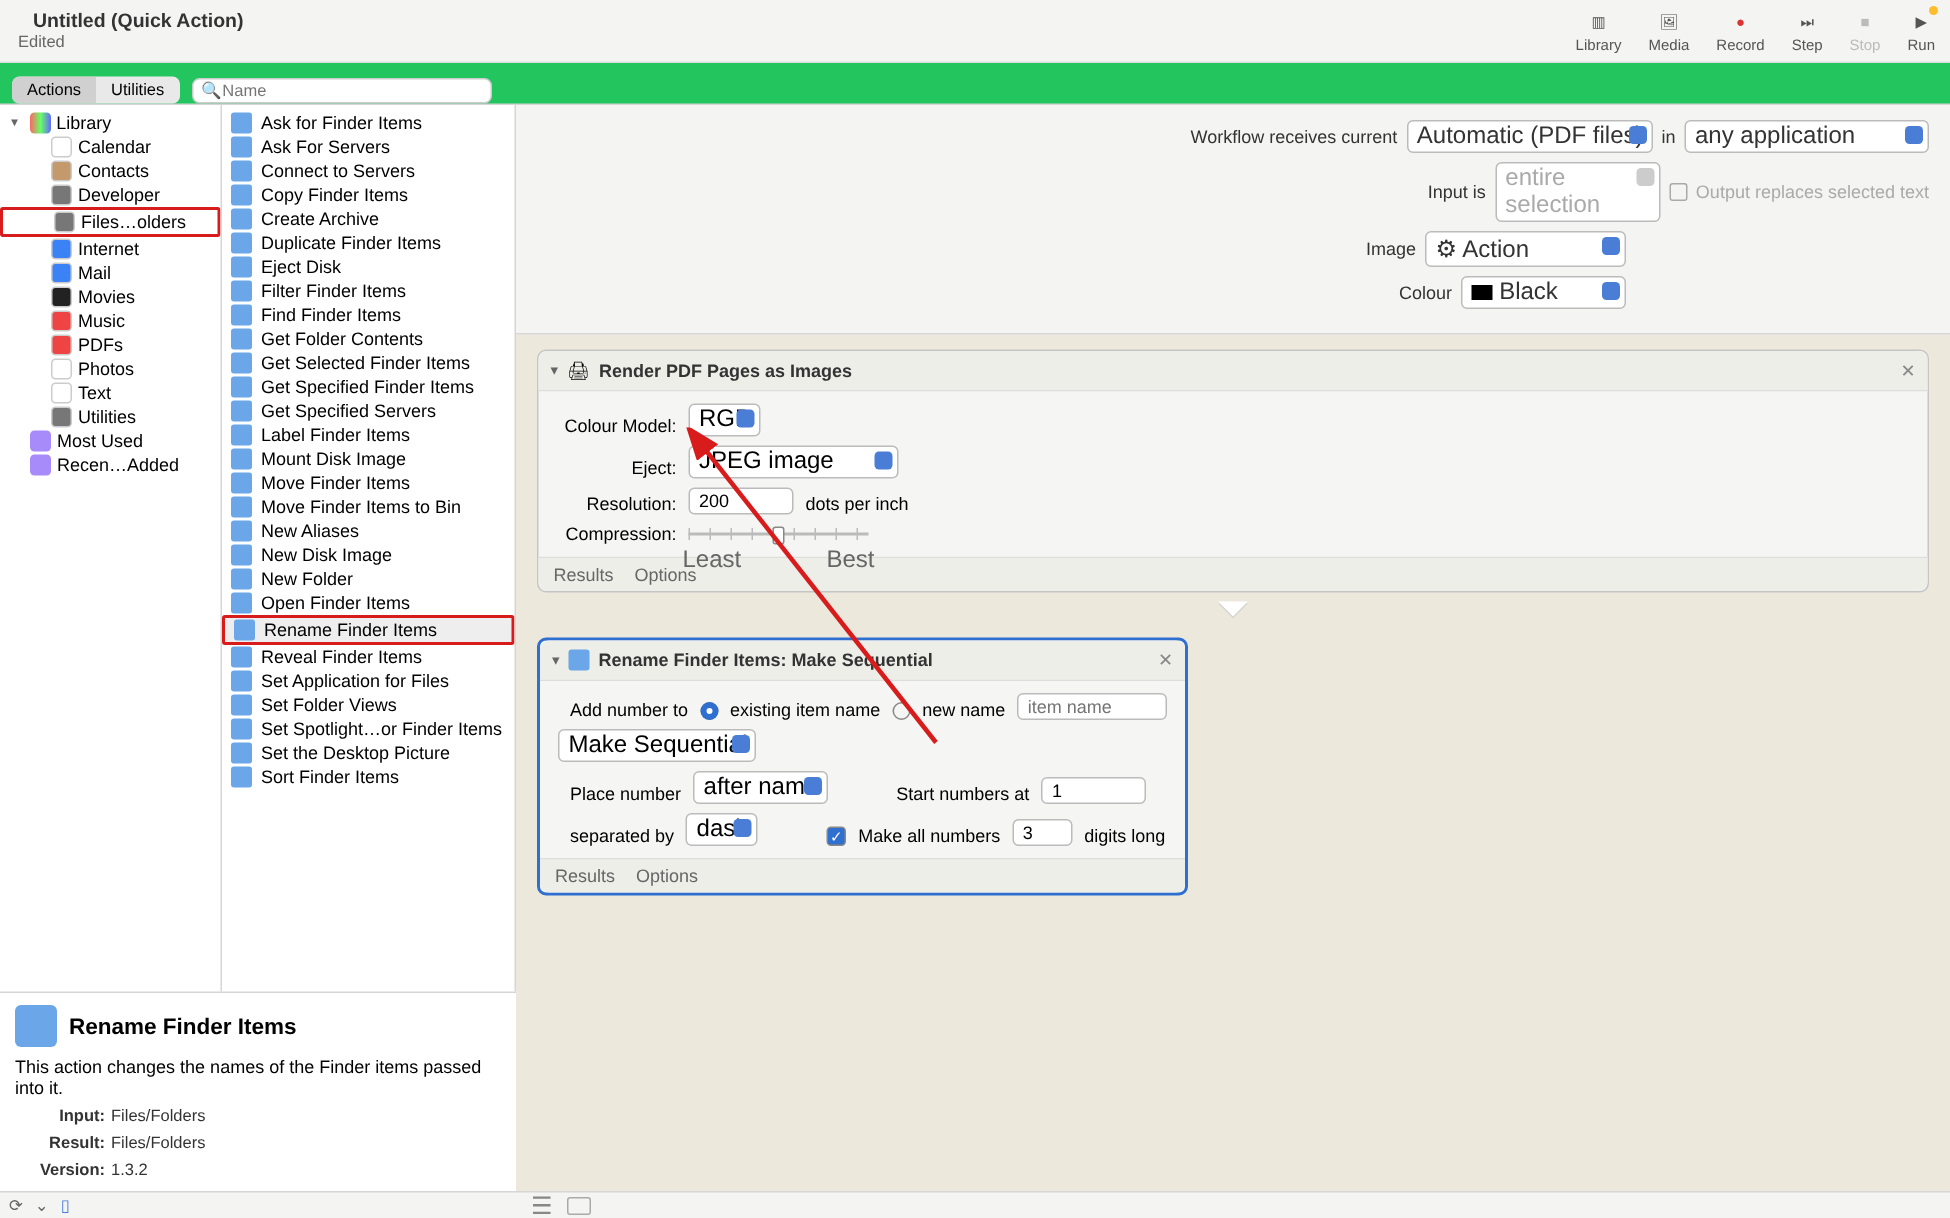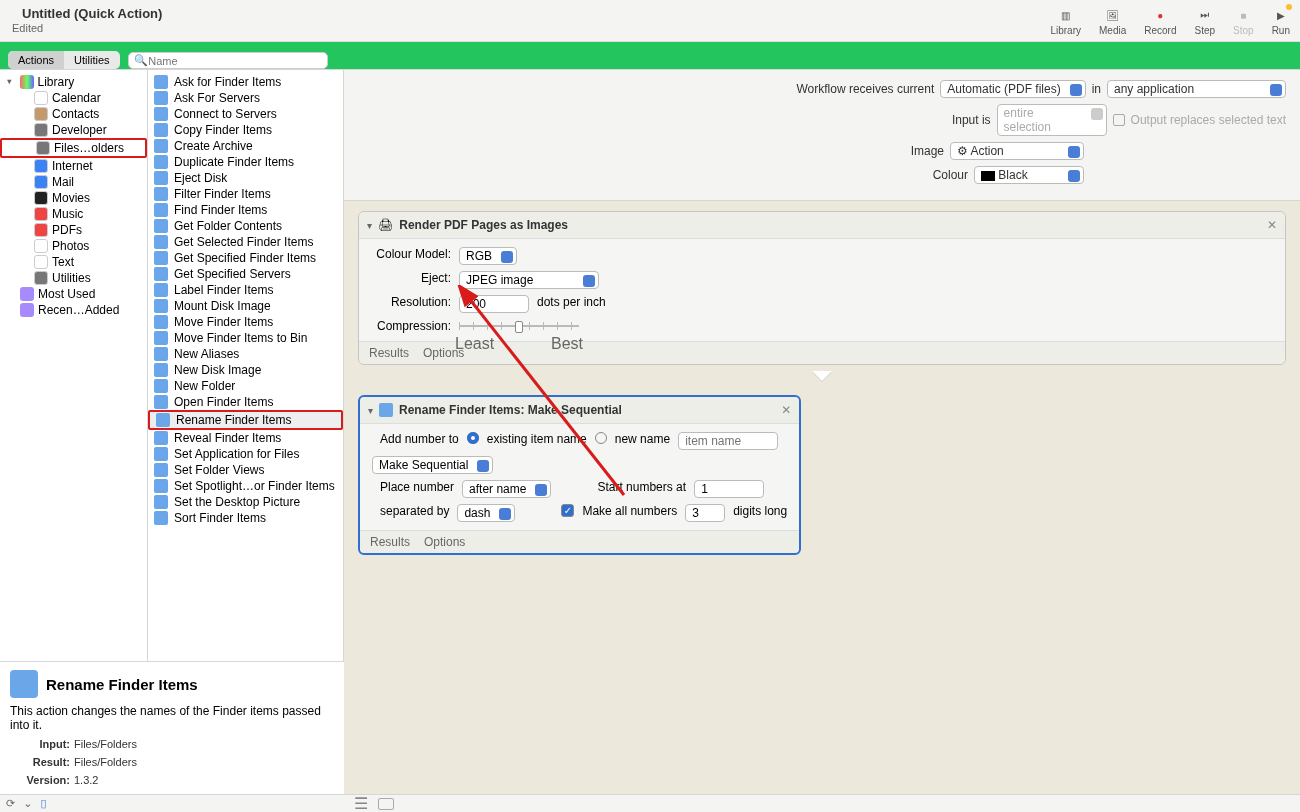--- a/index.html
+++ b/index.html
@@ -28,34 +28,34 @@
 .left .sub { padding-left: 34px; }
 .left .hl { border: 2px solid #d81b1b; border-radius: 2px; }
 .mid { width: 196px; background: #fff; border-right: 1px solid #d6d6d6; font-size: 12px; padding-top: 4px; overflow: hidden; }
 .mid .item { display: flex; align-items: center; padding: 1px 6px; gap: 6px; cursor: default; white-space: nowrap; }
 .mid .item .ic { width: 14px; height: 14px; flex-shrink:0; border-radius:2px; background: #6aa6e8; display:inline-block;}
 .mid .hl { border: 2px solid #d81b1b; border-radius: 2px; background:#eee;}
 .canvas { flex: 1; background: #ece8dc; position: relative; overflow: hidden; }
 .wf-header { background: #f4f4f2; padding: 10px 14px 10px 14px; font-size: 12px; color: #333; border-bottom: 1px solid #d6d6d6; }
 .wf-header .row { display: flex; align-items: center; gap: 6px; margin-bottom: 6px; justify-content: flex-end; }
 .wf-header .lab { min-width: 48px; text-align: right; color:#333;}
-.sel { background: #fff; border: 1px solid #bbb; border-radius: 4px; padding: 1px 24px 1px 6px; font-size: 12px; position: relative; display:inline-block;}
+.sel { background: #fff; border: 1px solid #bbb; border-radius: 4px; padding: 1px 5px 1px 6px; font-size: 16px; position: relative; display:inline-block;}
 .sel::after { content:""; position:absolute; right:3px; top:3px; width:12px; height:12px; background:#4a7dd6; border-radius:3px;}
 .sel.dis { color:#aaa; }
 .sel.dis::after{ background:#ccc;}
 .chk { width:12px; height:12px; border:1px solid #aaa; border-radius:2px; display:inline-block; vertical-align:middle;}
 .action-box { margin: 10px 14px; background: #f5f5f3; border: 1px solid #c5c5c5; border-radius: 6px; font-size: 12px; position:relative;}
 .action-box.sel { border: 2px solid #2f6fd0; padding:0;}
 .action-box.sel::after{content:none;}
 .ab-head { display: flex; align-items: center; padding: 6px 8px; gap: 6px; border-bottom: 1px solid #ddd; background:#eeeee9; border-radius:6px 6px 0 0;}
 .ab-head .disc { font-size: 10px; color: #666; }
 .ab-head .t { font-weight: 600; color:#333;}
 .ab-head .x { margin-left: auto; color:#888; cursor:default;}
 .ab-body { padding: 8px 12px; display: flex; flex-direction: column; gap: 6px; }
-.ab-body .r { display: flex; align-items: flex-start; gap: 8px; }
+.ab-body .r { display: flex; align-items: flex-end; gap: 8px; }
 .ab-body .lab { min-width: 80px; text-align: right; }
 .txt { background:#fff; border:1px solid #bbb; border-radius:4px; padding:1px 6px; font-size:12px; width:70px;}
 .ab-foot { border-top: 1px solid #ddd; padding: 4px 10px; display:flex; gap:14px; font-size:12px; color:#666; background:#eeeee9; border-radius:0 0 6px 6px;}
 .ab-foot span { cursor:default; }
 .connector { height: 14px; position: relative; margin-top:-4px;}
 .connector::before{content:""; position:absolute; left:50%; top:0; width:0; height:0; border-left:10px solid transparent; border-right:10px solid transparent; border-top:10px solid #fff; transform:translateX(-50%); filter: drop-shadow(0 1px 0 #ccc);}
 .radio { width:12px; height:12px; border:1px solid #888; border-radius:50%; display:inline-block; vertical-align:middle; position:relative;}
 .radio.on::after{content:""; position:absolute; left:-1px; top:-1px; width:12px; height:12px; background:#2f6fd0; border-radius:50%;}
 .radio.on::before{content:""; position:absolute; left:3px; top:3px; width:4px; height:4px; background:#fff; border-radius:50%; z-index:1;}
 .chkbox{width:13px;height:13px;border:1px solid #888; border-radius:3px; background:#2f6fd0; display:inline-flex; align-items:center; justify-content:center; color:#fff; font-size:10px;}
@@ -172,21 +172,21 @@
       <div class="item"><span class="ic"></span>Set Spotlight…or Finder Items</div>
       <div class="item"><span class="ic"></span>Set the Desktop Picture</div>
       <div class="item"><span class="ic"></span>Sort Finder Items</div>
     </div>
   <div class="canvas">
     <div class="wf-header">
       <div class="row">
         <span>Workflow receives current</span>
         <span class="sel">Automatic (PDF files)</span>
         <span>in</span>
-        <span class="sel" style="width:179px">any application</span>
+        <span class="sel" style="width:163px">any application</span>
       </div>
       <div class="row">
         <span class="lab">Input is</span>
         <span class="sel dis" style="width:110px">entire selection</span>
         <span class="chk"></span>
         <span style="color:#aaa">Output replaces selected text</span>
       </div>
       <div class="row">
         <span class="lab">Image</span>
         <span class="sel" style="width:134px">⚙ <span>Action</span></span>

